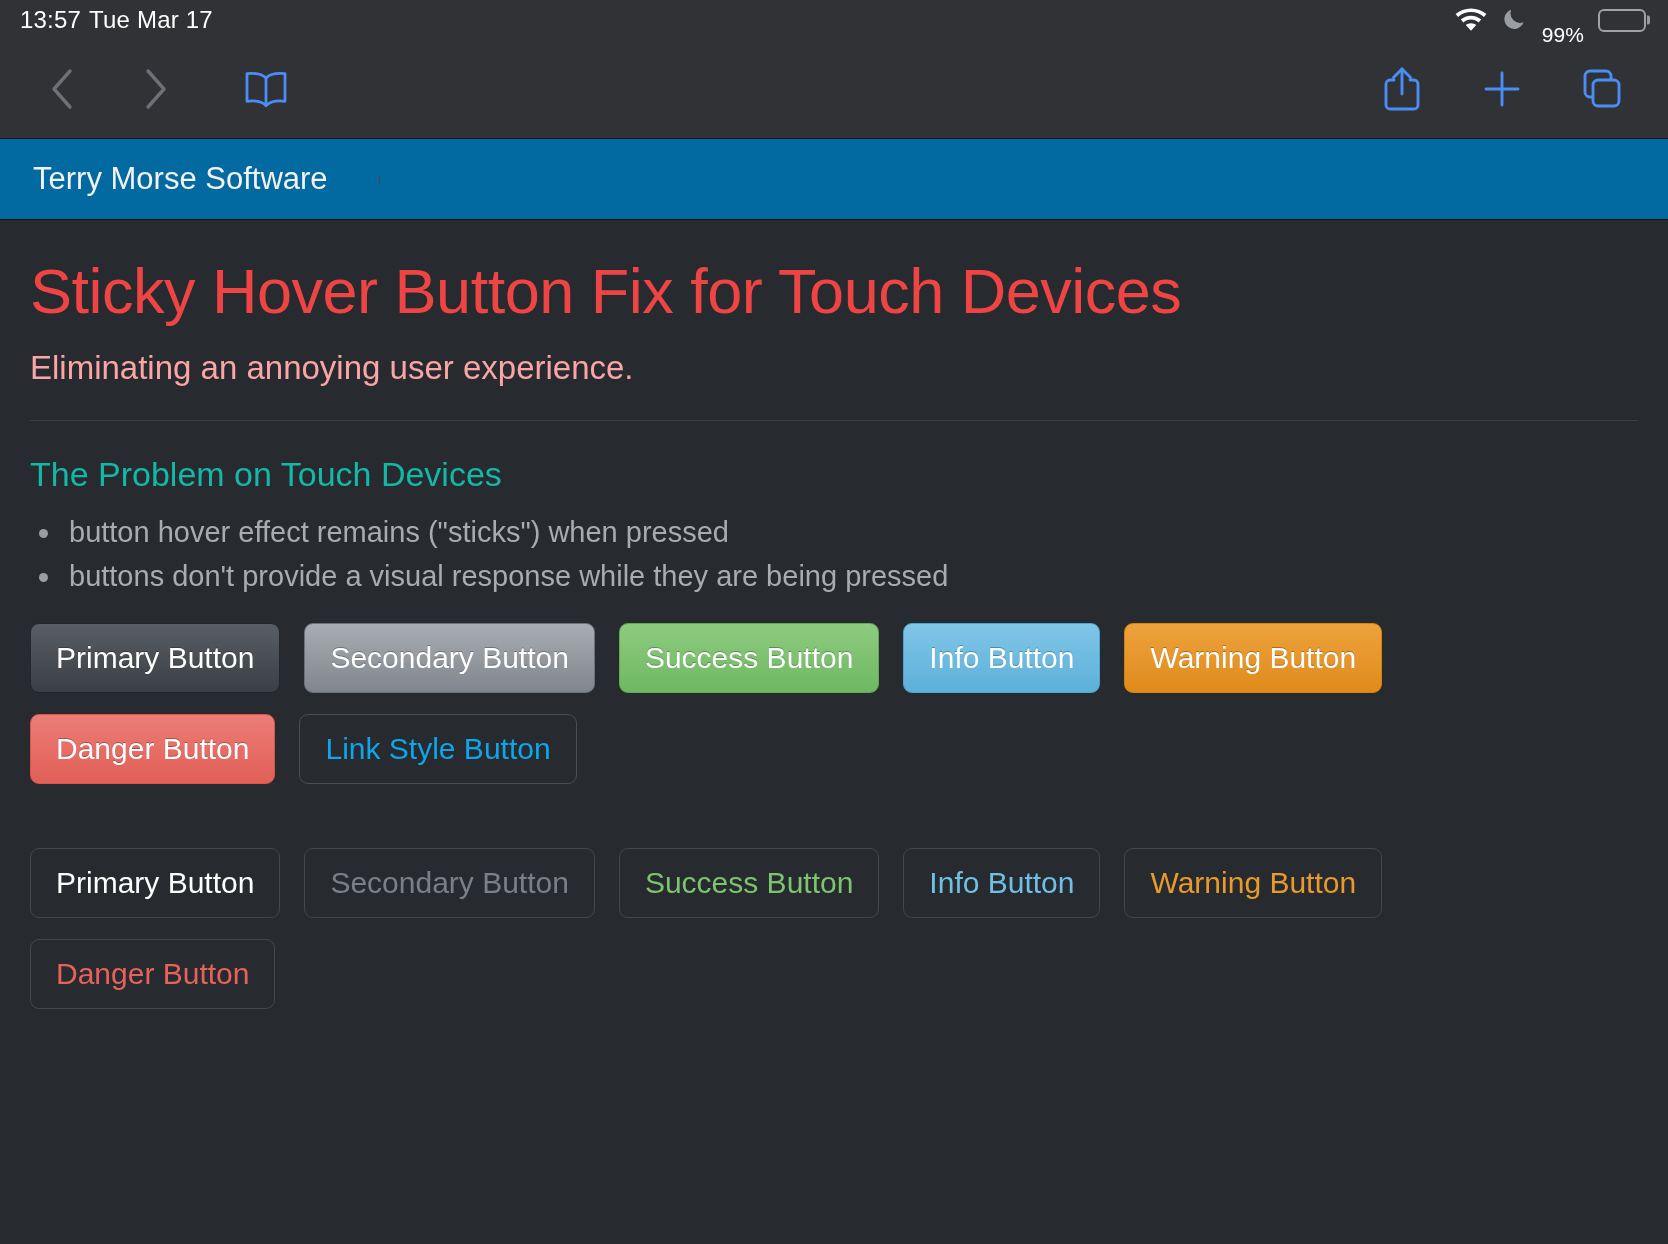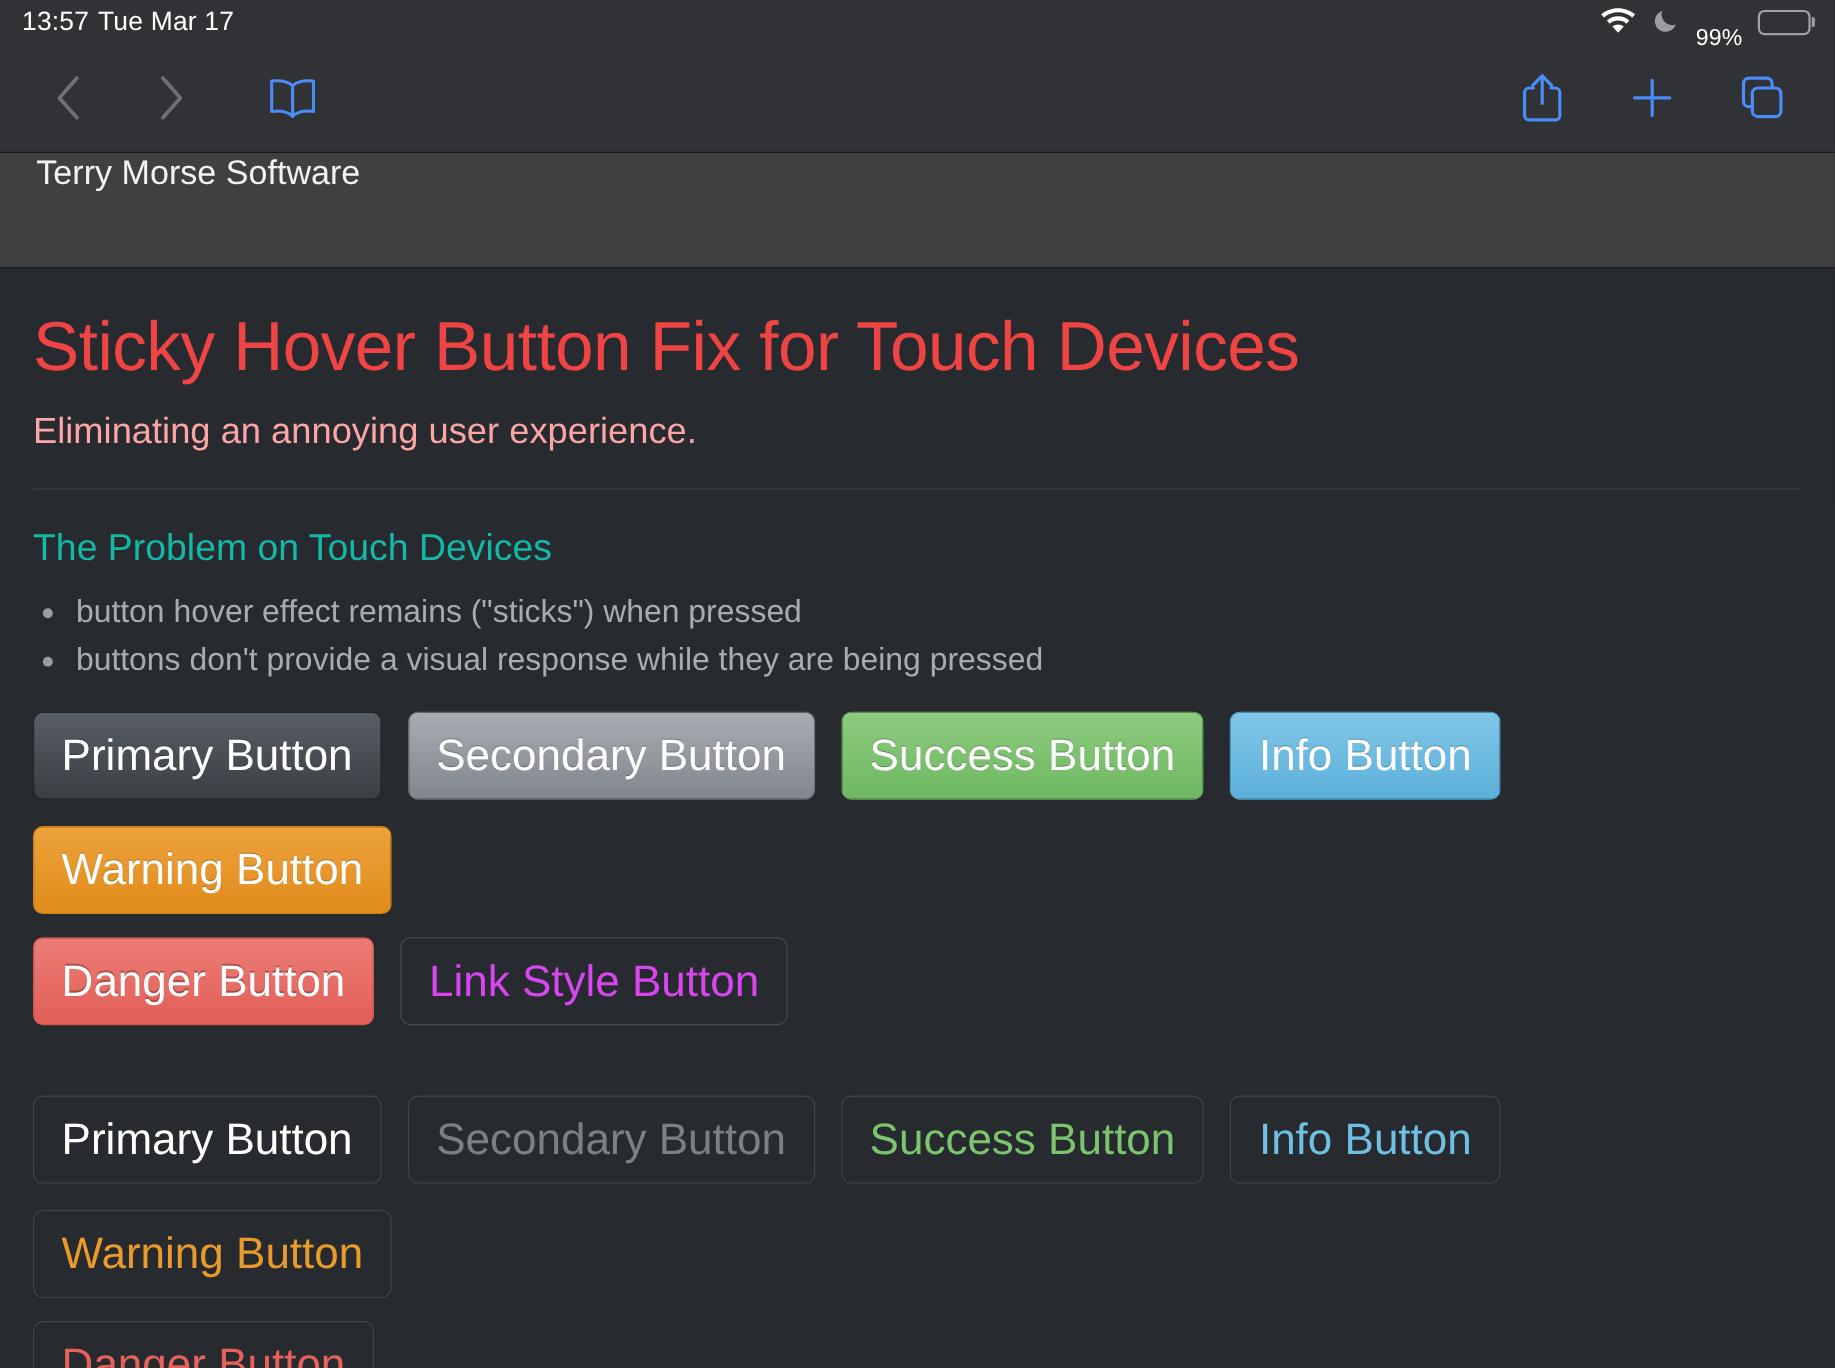--- a/index.html
+++ b/index.html
@@ -80,26 +80,26 @@
     align-items: center;
     justify-content: center;
     width: 52px;
     height: 52px;
   }
   .tb-left .tb-btn:first-child { margin-right: 42px; }
   .tb-left .tb-btn:nth-child(2) { margin-right: 58px; }
 
   
   .tabbar {
-    height: 106px;
-    background: #404040;
+    height: 82px;
+    background: #0369a1;
     border-top: 1px solid #111316;
     border-bottom: 1px solid #111316;
     display: flex;
-    align-items: flex-start;
+    align-items: center;
   }
   .tab {
     display: flex;
     align-items: center;
     padding: 0 26px 0 33px;
     position: relative;
     min-width: 380px;
   }
   .tab::after {
     content: "";
@@ -171,21 +171,21 @@
     display: flex;
     flex-wrap: wrap;
     gap: 24px;
     margin-top: 24px;
   }
   .btn-row.tight { margin-top: 21px; }
   .gap-block { height: 40px; }
 
   .btn {
     border-radius: 9px;
-    font-size: 40px;
+    font-size: 30px;
     line-height: 1;
     padding: 19px 25px;
     border: 1px solid transparent;
     white-space: nowrap;
     text-align: center;
     font-family: "Liberation Sans", sans-serif;
   }
 
   
   .btn.solid { color: #ffffff; text-shadow: 0 -1px 0 rgba(0,0,0,0.28); }
@@ -193,21 +193,21 @@
   .btn.v-secondary { background: linear-gradient(180deg,#a8adb3 0%,#80868d 100%); border-color:#6d7278; }
   .btn.v-success   { background: linear-gradient(180deg,#8dcb7f 0%,#6fb862 100%); border-color:#62a957; }
   .btn.v-info      { background: linear-gradient(180deg,#80c6e7 0%,#5cb0da 100%); border-color:#51a4cf; }
   .btn.v-warning   { background: linear-gradient(180deg,#eda23c 0%,#e08b1b 100%); border-color:#d4830f; }
   .btn.v-danger    { background: linear-gradient(180deg,#ec7d76 0%,#e15f57 100%); border-color:#d6554d; }
 
   
   .btn.link-style {
     background: transparent;
     border: 1px solid #4a4e53;
-    color: #d946ef;
+    color: #0ea5e9;
   }
 
   
   .btn.outline {
     background: transparent;
     border: 1px solid #43474c;
   }
   .btn.o-primary   { color: #ffffff; }
   .btn.o-secondary { color: #7b8086; }
   .btn.o-success   { color: #7cc46d; }

